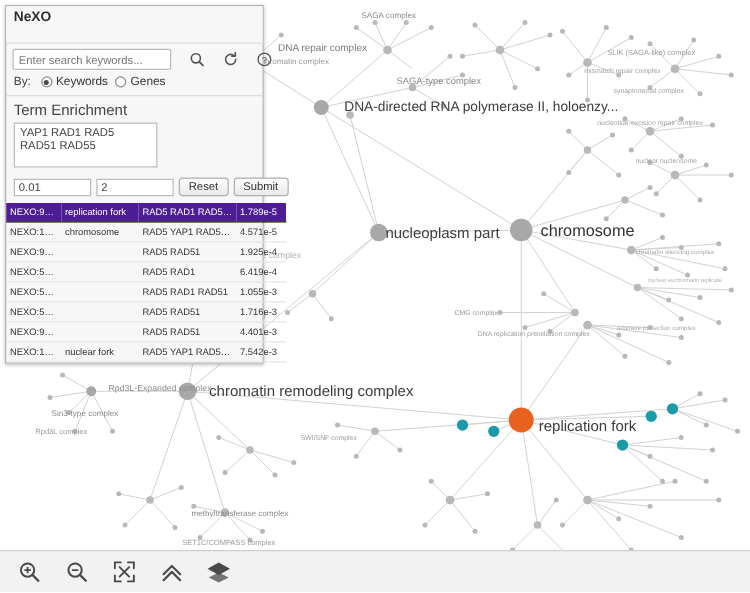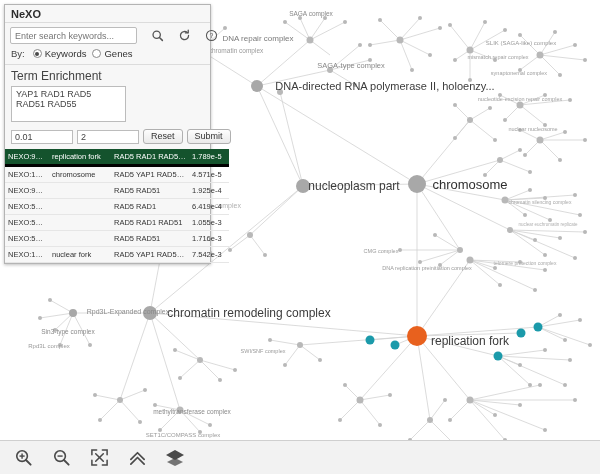--- a/index.html
+++ b/index.html
@@ -44,21 +44,21 @@
     position: absolute;
     left: 4px; top: 4px;
     width: 205px;
     background: #f7f7f7;
     border: 1px solid #b4b4b4;
     box-shadow: 0 1px 3px rgba(0,0,0,0.25);
     font-size: 10px;
     color: #333;
   }
   #panel-title {
-    padding: 3px 6px 2px 6px;
+    padding: 3px 6px 14px 6px;
     font-size: 11px;
     font-weight: bold;
     color: #2d2d2d;
     border-bottom: 1px solid #dcdcdc;
     background: #f7f7f7;
   }
   .search-row {
     display: flex;
     align-items: center;
     padding: 4px 5px;
@@ -173,23 +173,23 @@
     table-layout: fixed;
   }
   .result-table td {
     padding: 3px 3px;
     border-bottom: 1px solid #e6e6e6;
     overflow: hidden;
     white-space: nowrap;
     text-overflow: ellipsis;
   }
   .result-table tr.selected td {
-    background: #14532d;
+    background: #4c1d95;
     color: #ffffff;
-    border-bottom: 3px solid #000000;
+    border-bottom: 1px solid #000000;
   }
   .col-id { width: 38px; }
   .col-name { width: 56px; }
   .col-genes { width: 72px; }
   .col-p { width: 34px; text-align: left; }
   
   #toolbar {
     position: absolute;
     left: 0; bottom: 0;
     width: 600px;
@@ -549,20 +549,26 @@
             <td class="col-genes">RAD5 RAD1 RAD51</td>
             <td class="col-p">1.055e-3</td>
           </tr>
           <tr>
             <td class="col-id">NEXO:5589</td>
             <td class="col-name"></td>
             <td class="col-genes">RAD5 RAD51</td>
             <td class="col-p">1.716e-3</td>
           </tr>
           <tr>
+            <td class="col-id">NEXO:9715</td>
+            <td class="col-name"></td>
+            <td class="col-genes">RAD5 RAD51</td>
+            <td class="col-p">4.401e-3</td>
+          </tr>
+          <tr>
             <td class="col-id">NEXO:10015</td>
             <td class="col-name">nuclear fork</td>
             <td class="col-genes">RAD5 YAP1 RAD5 RAD51 RAD1</td>
             <td class="col-p">7.542e-3</td>
           </tr>
         </tbody>
     </table>
   </div>
 
   <div id="toolbar">

